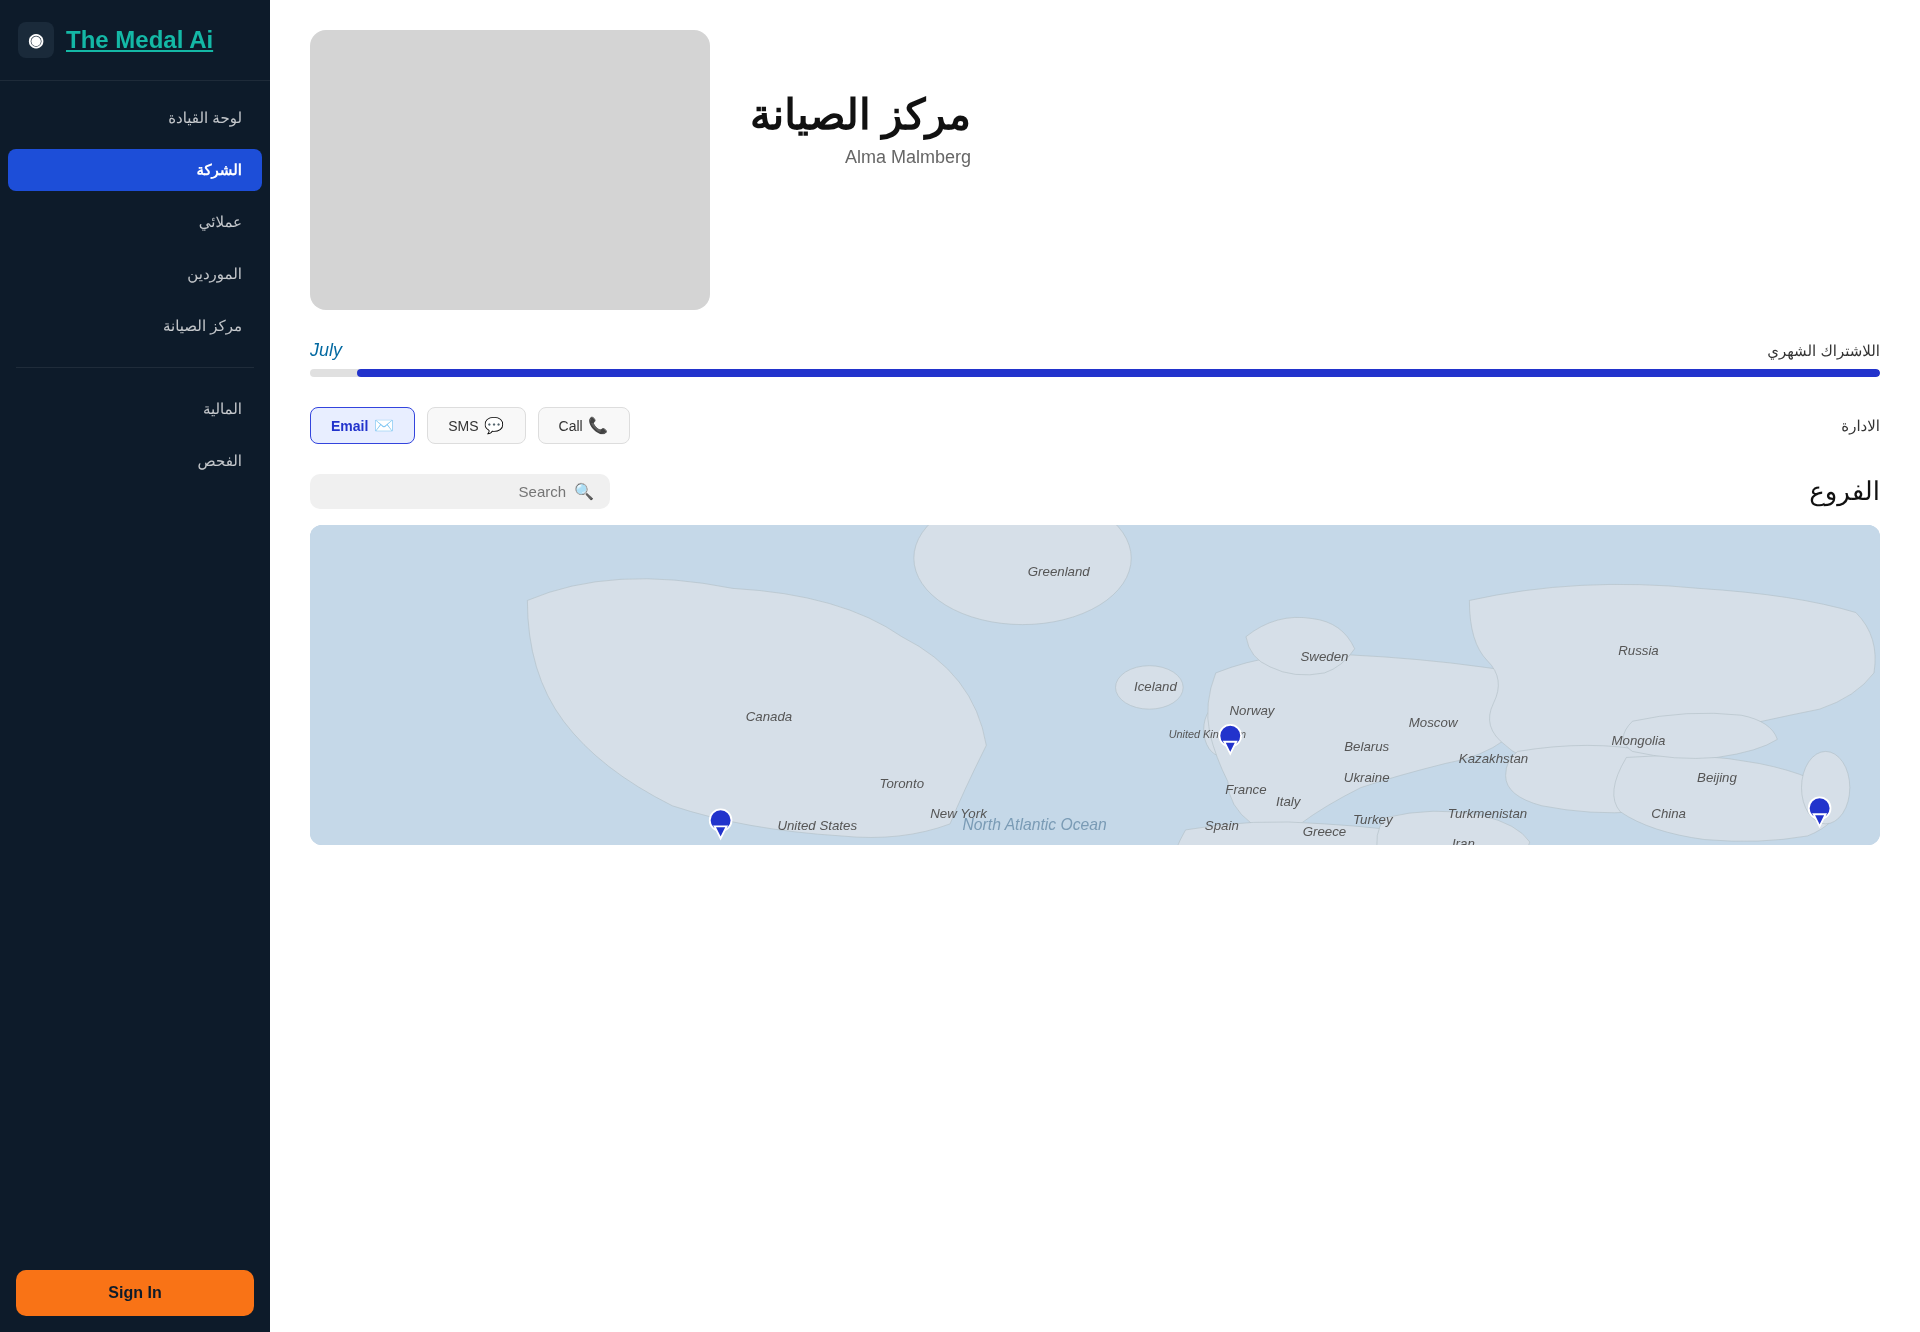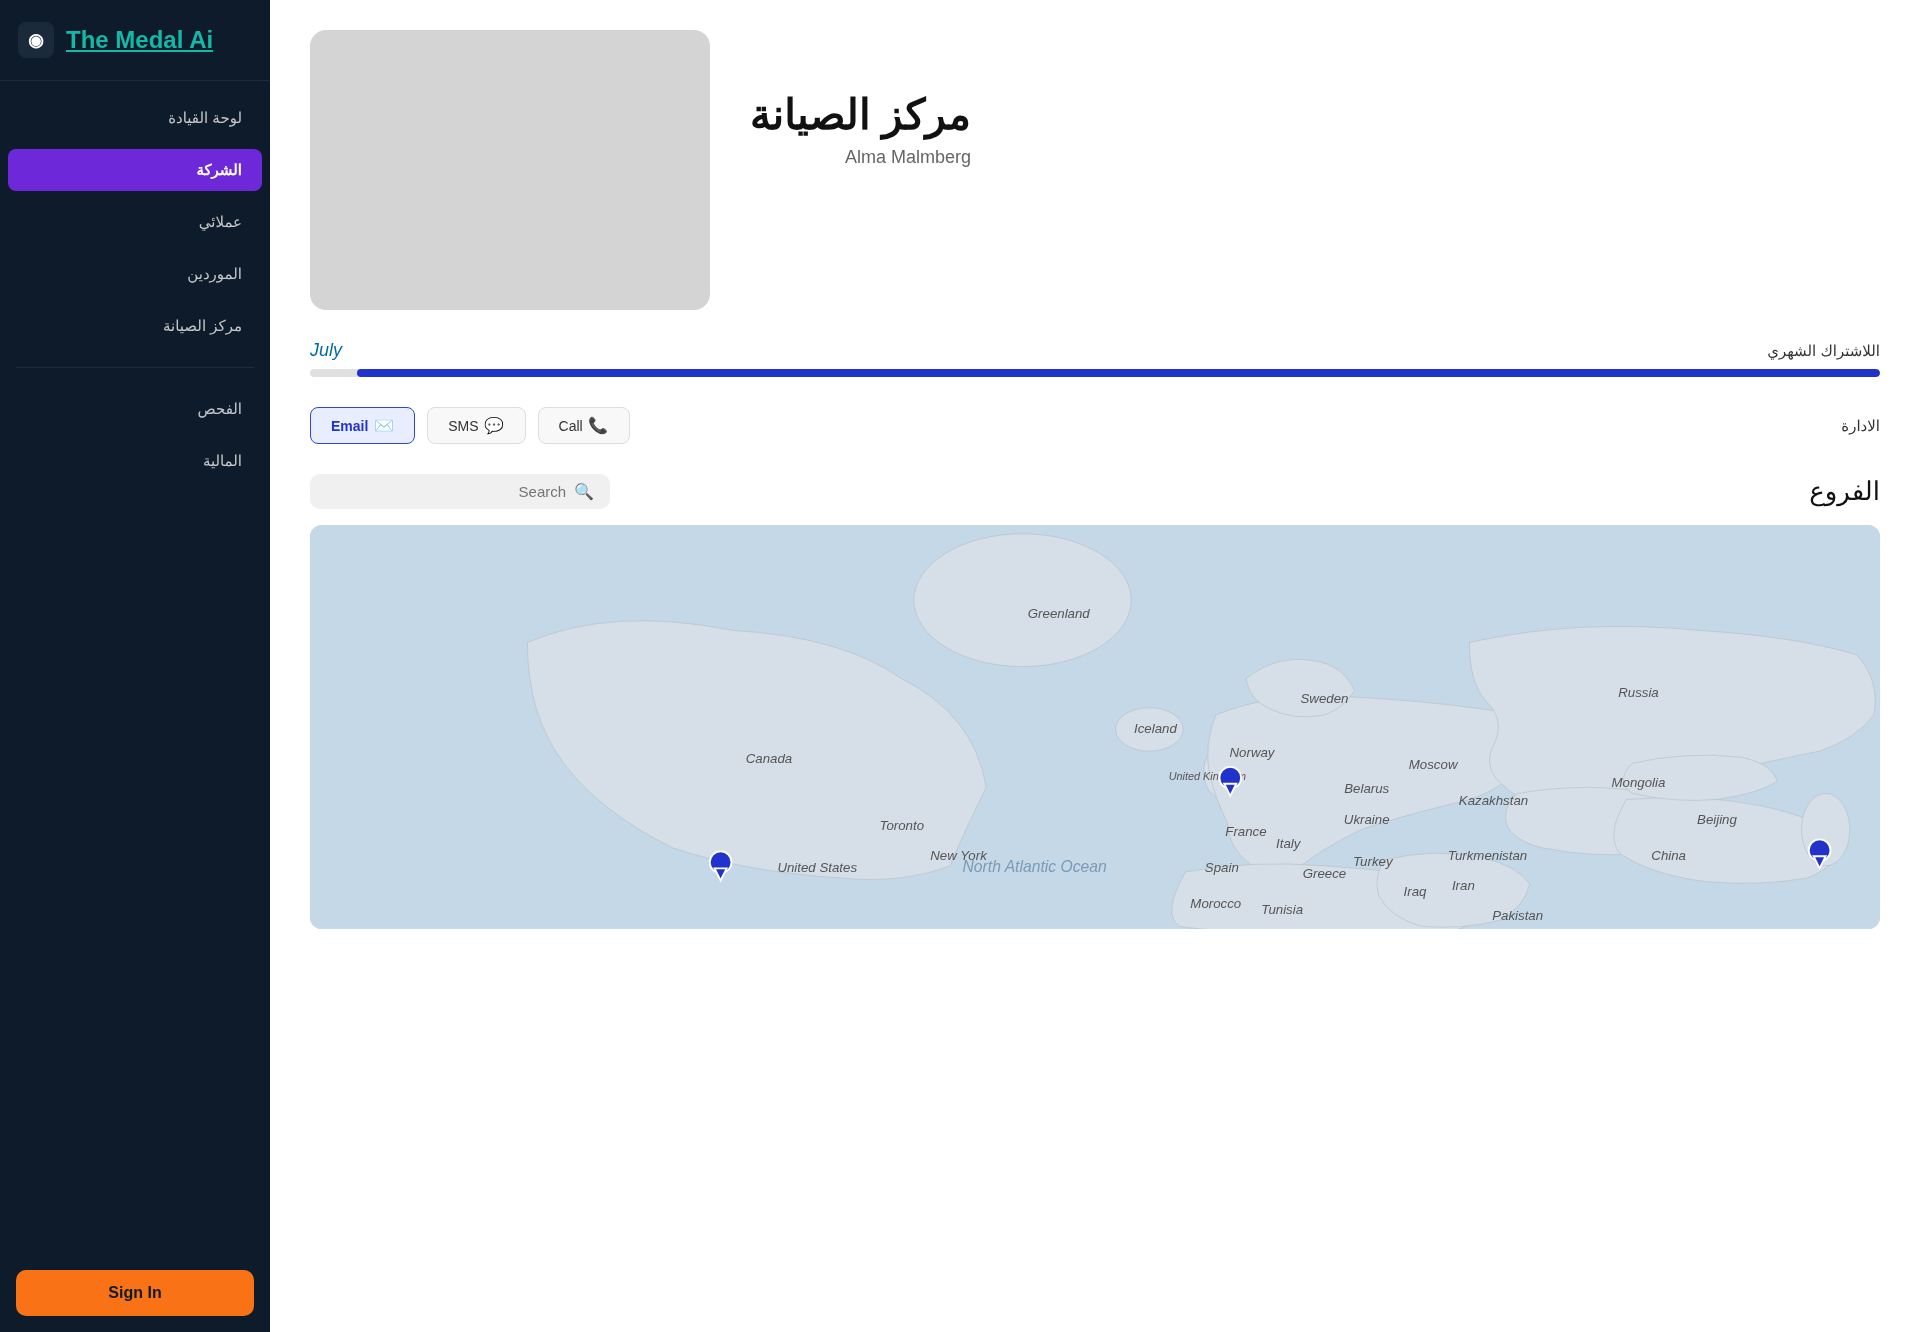--- a/index.html
+++ b/index.html
@@ -52,21 +52,21 @@
       cursor: pointer;
       font-size: 15px;
       color: rgba(255,255,255,0.75);
       border-radius: 8px;
       margin: 0 8px;
       text-align: right;
       direction: rtl;
       transition: background 0.15s;
     }
     .nav-item.active {
-      background: #6d28d9;
+      background: #1d4ed8;
       color: #fff;
       font-weight: 600;
     }
     .nav-divider {
       height: 1px;
       background: rgba(255,255,255,0.08);
       margin: 10px 16px;
     }
     #signin-btn {
       margin: 16px;
@@ -232,21 +232,21 @@
       background: transparent;
       font-size: 15px;
       color: #333;
       outline: none;
       flex: 1;
     }
 
     
     #map-container {
       margin: 0 40px;
-      height: 404px;
+      height: 320px;
       border-radius: 12px;
       overflow: hidden;
       position: relative;
       background: #b8cce0;
     }
     #map-svg {
       width: 100%;
       height: 100%;
     }
 
@@ -280,22 +280,22 @@
     <span id="app-title">The Medal Ai</span>
   </div>
   <div id="sidebar-nav">
 
   <div class="nav-item">لوحة القيادة</div>
       <div class="nav-item active">الشركة</div>
       <div class="nav-item">عملائي</div>
       <div class="nav-item">الموردين</div>
       <div class="nav-item">مركز الصيانة</div>
       <div class="nav-divider"></div>
+      <div class="nav-item">المالية</div>
       <div class="nav-item">الفحص</div>
-      <div class="nav-item">المالية</div>
     </div>
   <button id="signin-btn">Sign In</button>
 </div>
 
 <div id="main">
 
   <div id="top-section">
     <div id="company-image"></div>
     <div id="company-info">
       <div id="company-name">مركز الصيانة</div>

